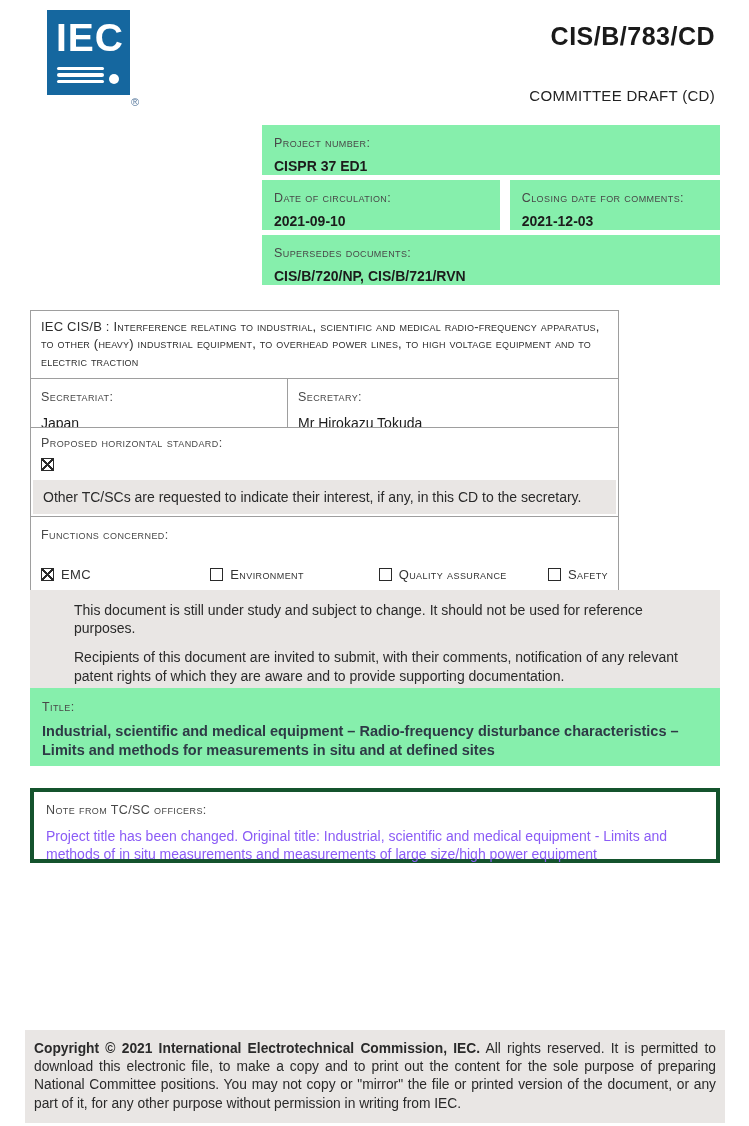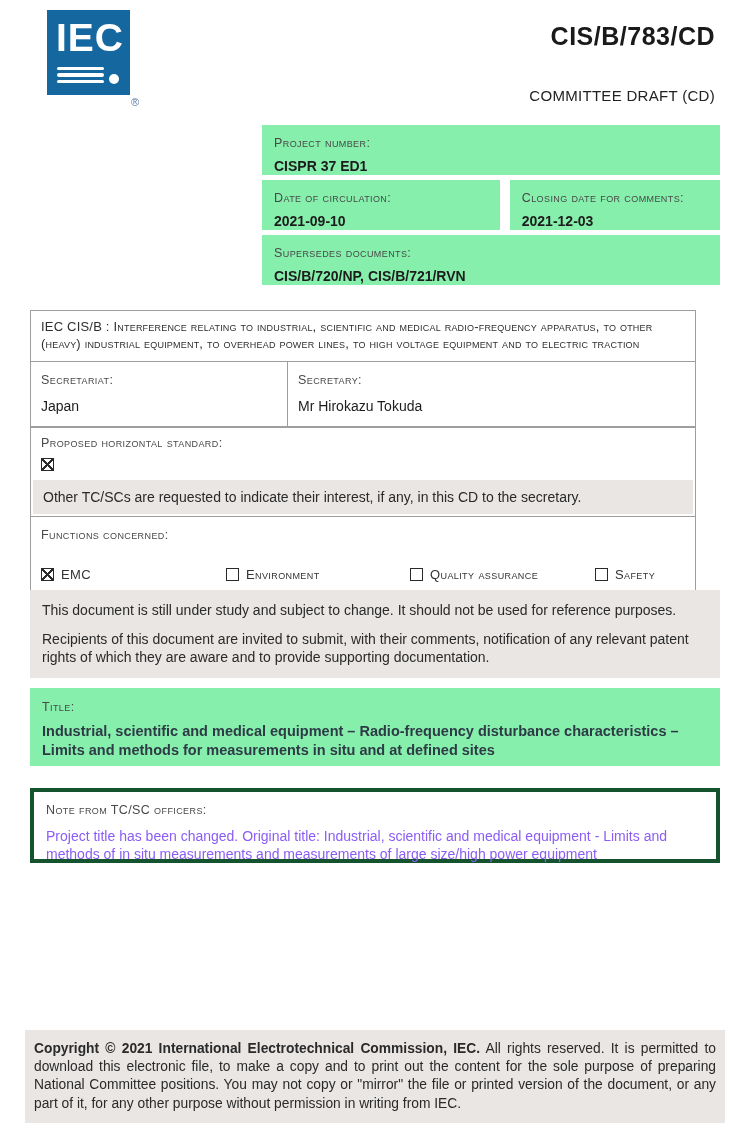--- a/index.html
+++ b/index.html
@@ -41,21 +41,21 @@
 
   
   .project-block { position:absolute; left:262px; top:125px; width:458px; }
   .pbox { padding:8px 12px 0 12px; height:50px; }
   .pbox .val { display:block; margin-top:7px; }
   .prow { display:flex; margin-top:5px; }
   .prow .pbox:first-child { width:257px; }
   .prow .pbox:last-child { width:227px; margin-left:10px; }
 
   
-  .table { position:absolute; left:30px; width:666px; border:1px solid #9e9e9e; background:#ffffff; }
+  .table { position:absolute; left:30px; width:589px; border:1px solid #9e9e9e; background:#ffffff; }
   #committee-table { top:310px; }
   .desc-row { padding:7px 10px 8px 10px; border-bottom:1px solid #9e9e9e;
     font-variant:small-caps; font-size:13px; color:#2e2e2e; line-height:1.34; letter-spacing:0.2px; }
   .two-cells { display:flex; }
   .cell { padding:8px 10px 12px 10px; }
   .cell .val-reg { display:block; margin-top:10px; }
   #committee-table .two-cells .cell:first-child { width:257px; border-right:1px solid #9e9e9e; }
   #committee-table .two-cells .cell:last-child { flex:1; }
 
   
@@ -74,21 +74,21 @@
 
   .cb { width:13px; height:13px; border:1.5px solid #2a2a2a; background:#ffffff; display:inline-block; flex:none; }
   .cb.checked {
     background-image:
       linear-gradient(45deg, transparent 43%, #2a2a2a 43%, #2a2a2a 57%, transparent 57%),
       linear-gradient(135deg, transparent 43%, #2a2a2a 43%, #2a2a2a 57%, transparent 57%);
   }
 
   
   .notice { position:absolute; left:30px; top:590px; width:690px; padding:11px 12px; }
-  .notice p { font-size:14px; color:#2a2a2a; line-height:1.3; }
+  .notice p { font-size:14px; color:#2a2a2a; line-height:1.3;margin-left:32px; }
   .notice p + p { margin-top:11px; }
 
   
   .title-block { position:absolute; left:30px; top:688px; width:690px; padding:9px 12px; height:78px; }
   .title-text { margin-top:7px; font-size:14.5px; font-weight:bold; color:#2e3a46; line-height:1.32; }
 
   
   .note-block { position:absolute; left:30px; top:788px; width:690px; border:4px solid #14532d;
     padding:8px 12px; height:75px; background:#ffffff; }
   .note-text { margin-top:9px; font-size:14px; color:#8b5cf6; line-height:1.3; }

